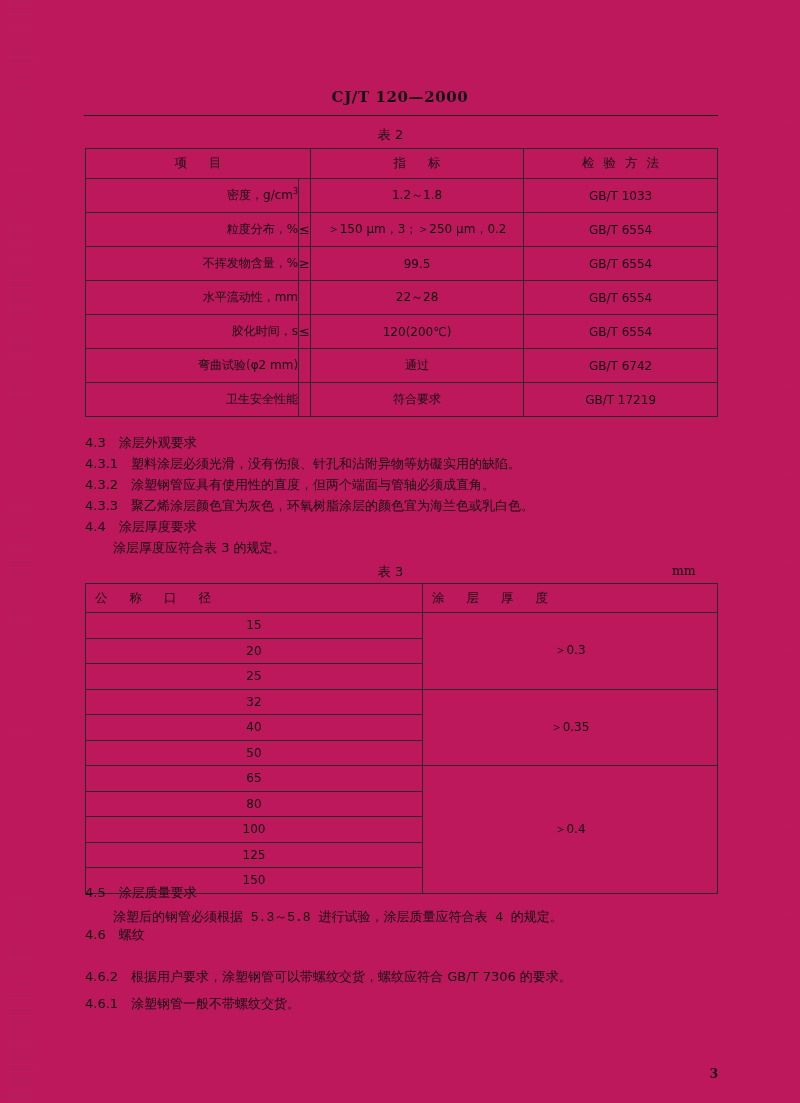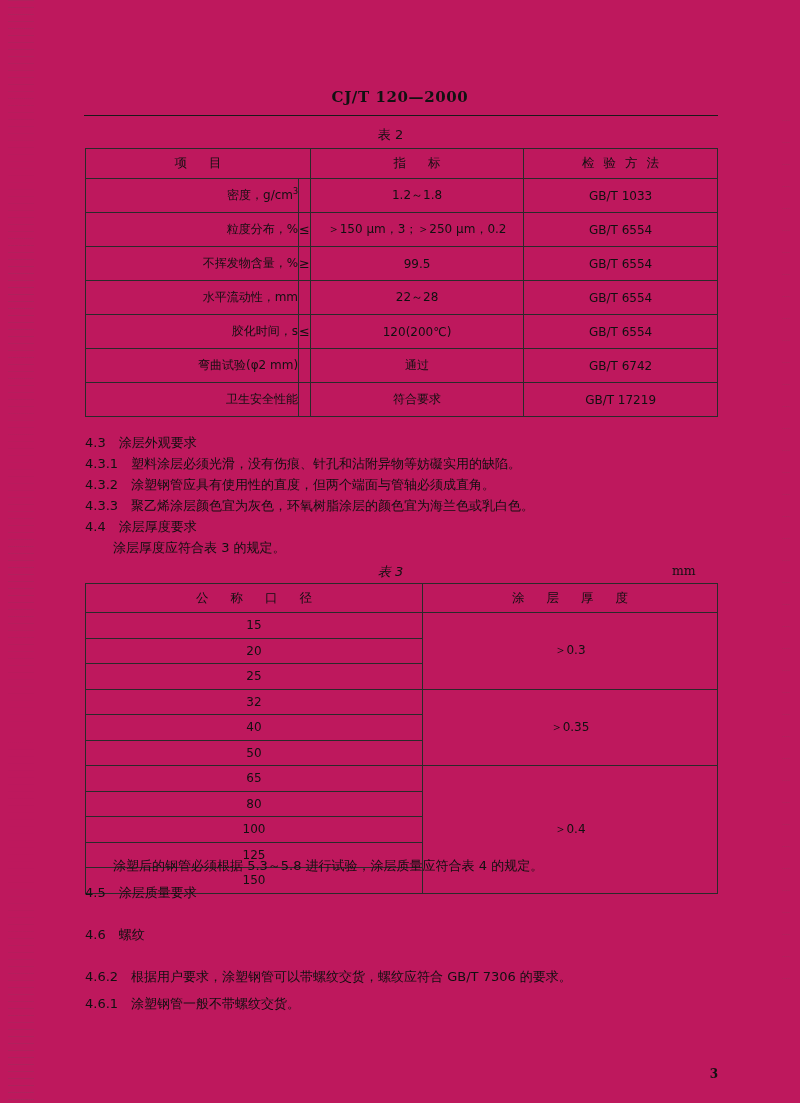--- a/index.html
+++ b/index.html
@@ -158,21 +158,20 @@
 
   
   #table3 {
     left: 85px;
     top: 583px;
     width: 633px;
   }
   #table3 .r-head td { height: 28px; }
   #table3 td { height: 24.5px; }
   #table3 .hdr {
-    text-align: center;
     letter-spacing: 9px;
     text-indent: 9px;
     font-size: 12.5px;
   }
   .col-dn { width: 312px; }
   .col-th { width: 273px; }
 
   
   .para {
     position: absolute;
@@ -268,21 +267,21 @@
   </tbody>
     </table>
 
   <div class="para" style="left:85px; top:434px;">4.3　涂层外观要求</div>
   <div class="para" style="left:85px; top:455px;">4.3.1　塑料涂层必须光滑，没有伤痕、针孔和沾附异物等妨礙实用的缺陷。</div>
   <div class="para" style="left:85px; top:476px;">4.3.2　涂塑钢管应具有使用性的直度，但两个端面与管轴必须成直角。</div>
   <div class="para" style="left:85px; top:497px;">4.3.3　聚乙烯涂层颜色宜为灰色，环氧树脂涂层的颜色宜为海兰色或乳白色。</div>
   <div class="para" style="left:85px; top:518px;">4.4　涂层厚度要求</div>
   <div class="para" style="left:113px; top:539px;">涂层厚度应符合表 3 的规定。</div>
 
-  <div class="table-caption" style="top:563px;font-style:italic;">表 3</div>
+  <div class="table-caption" style="top:563px;">表 3</div>
   <div class="caption-unit" style="left:672px; top:563px;">mm</div>
 
   <table class="doc-table" id="table3">
     <tbody>
         <tr class="r-head">
       <td class="hdr col-dn">公 称 口 径</td>
       <td class="hdr col-th">涂 层 厚 度</td>
     </tr>
 
     <tr>
@@ -320,20 +319,20 @@
     <tr>
       <td class="cell-center">125</td>
     </tr>
     <tr>
       <td class="cell-center">150</td>
     </tr>
   </tbody>
     </table>
 
   <div class="para" style="left:85px; top:884px;">4.5　涂层质量要求</div>
-  <div class="para" style="left:113px; top:857px;">涂塑后的钢管必须根据 5.3～5.8 进行试验，涂层质量应符合表 4 的规定。</div>
+  <div class="para" style="left:113px; top:909px;font-family:Liberation Mono, monospace;">涂塑后的钢管必须根据 5.3～5.8 进行试验，涂层质量应符合表 4 的规定。</div>
   <div class="para" style="left:85px; top:926px;">4.6　螺纹</div>
   <div class="para" style="left:85px; top:947px;margin-top:48px;">4.6.1　涂塑钢管一般不带螺纹交货。</div>
   <div class="para" style="left:85px; top:968px;">4.6.2　根据用户要求，涂塑钢管可以带螺纹交货，螺纹应符合 GB/T 7306 的要求。</div>
 
   <div class="page-number">3</div>
 
 </div>
 
 </body></html>

